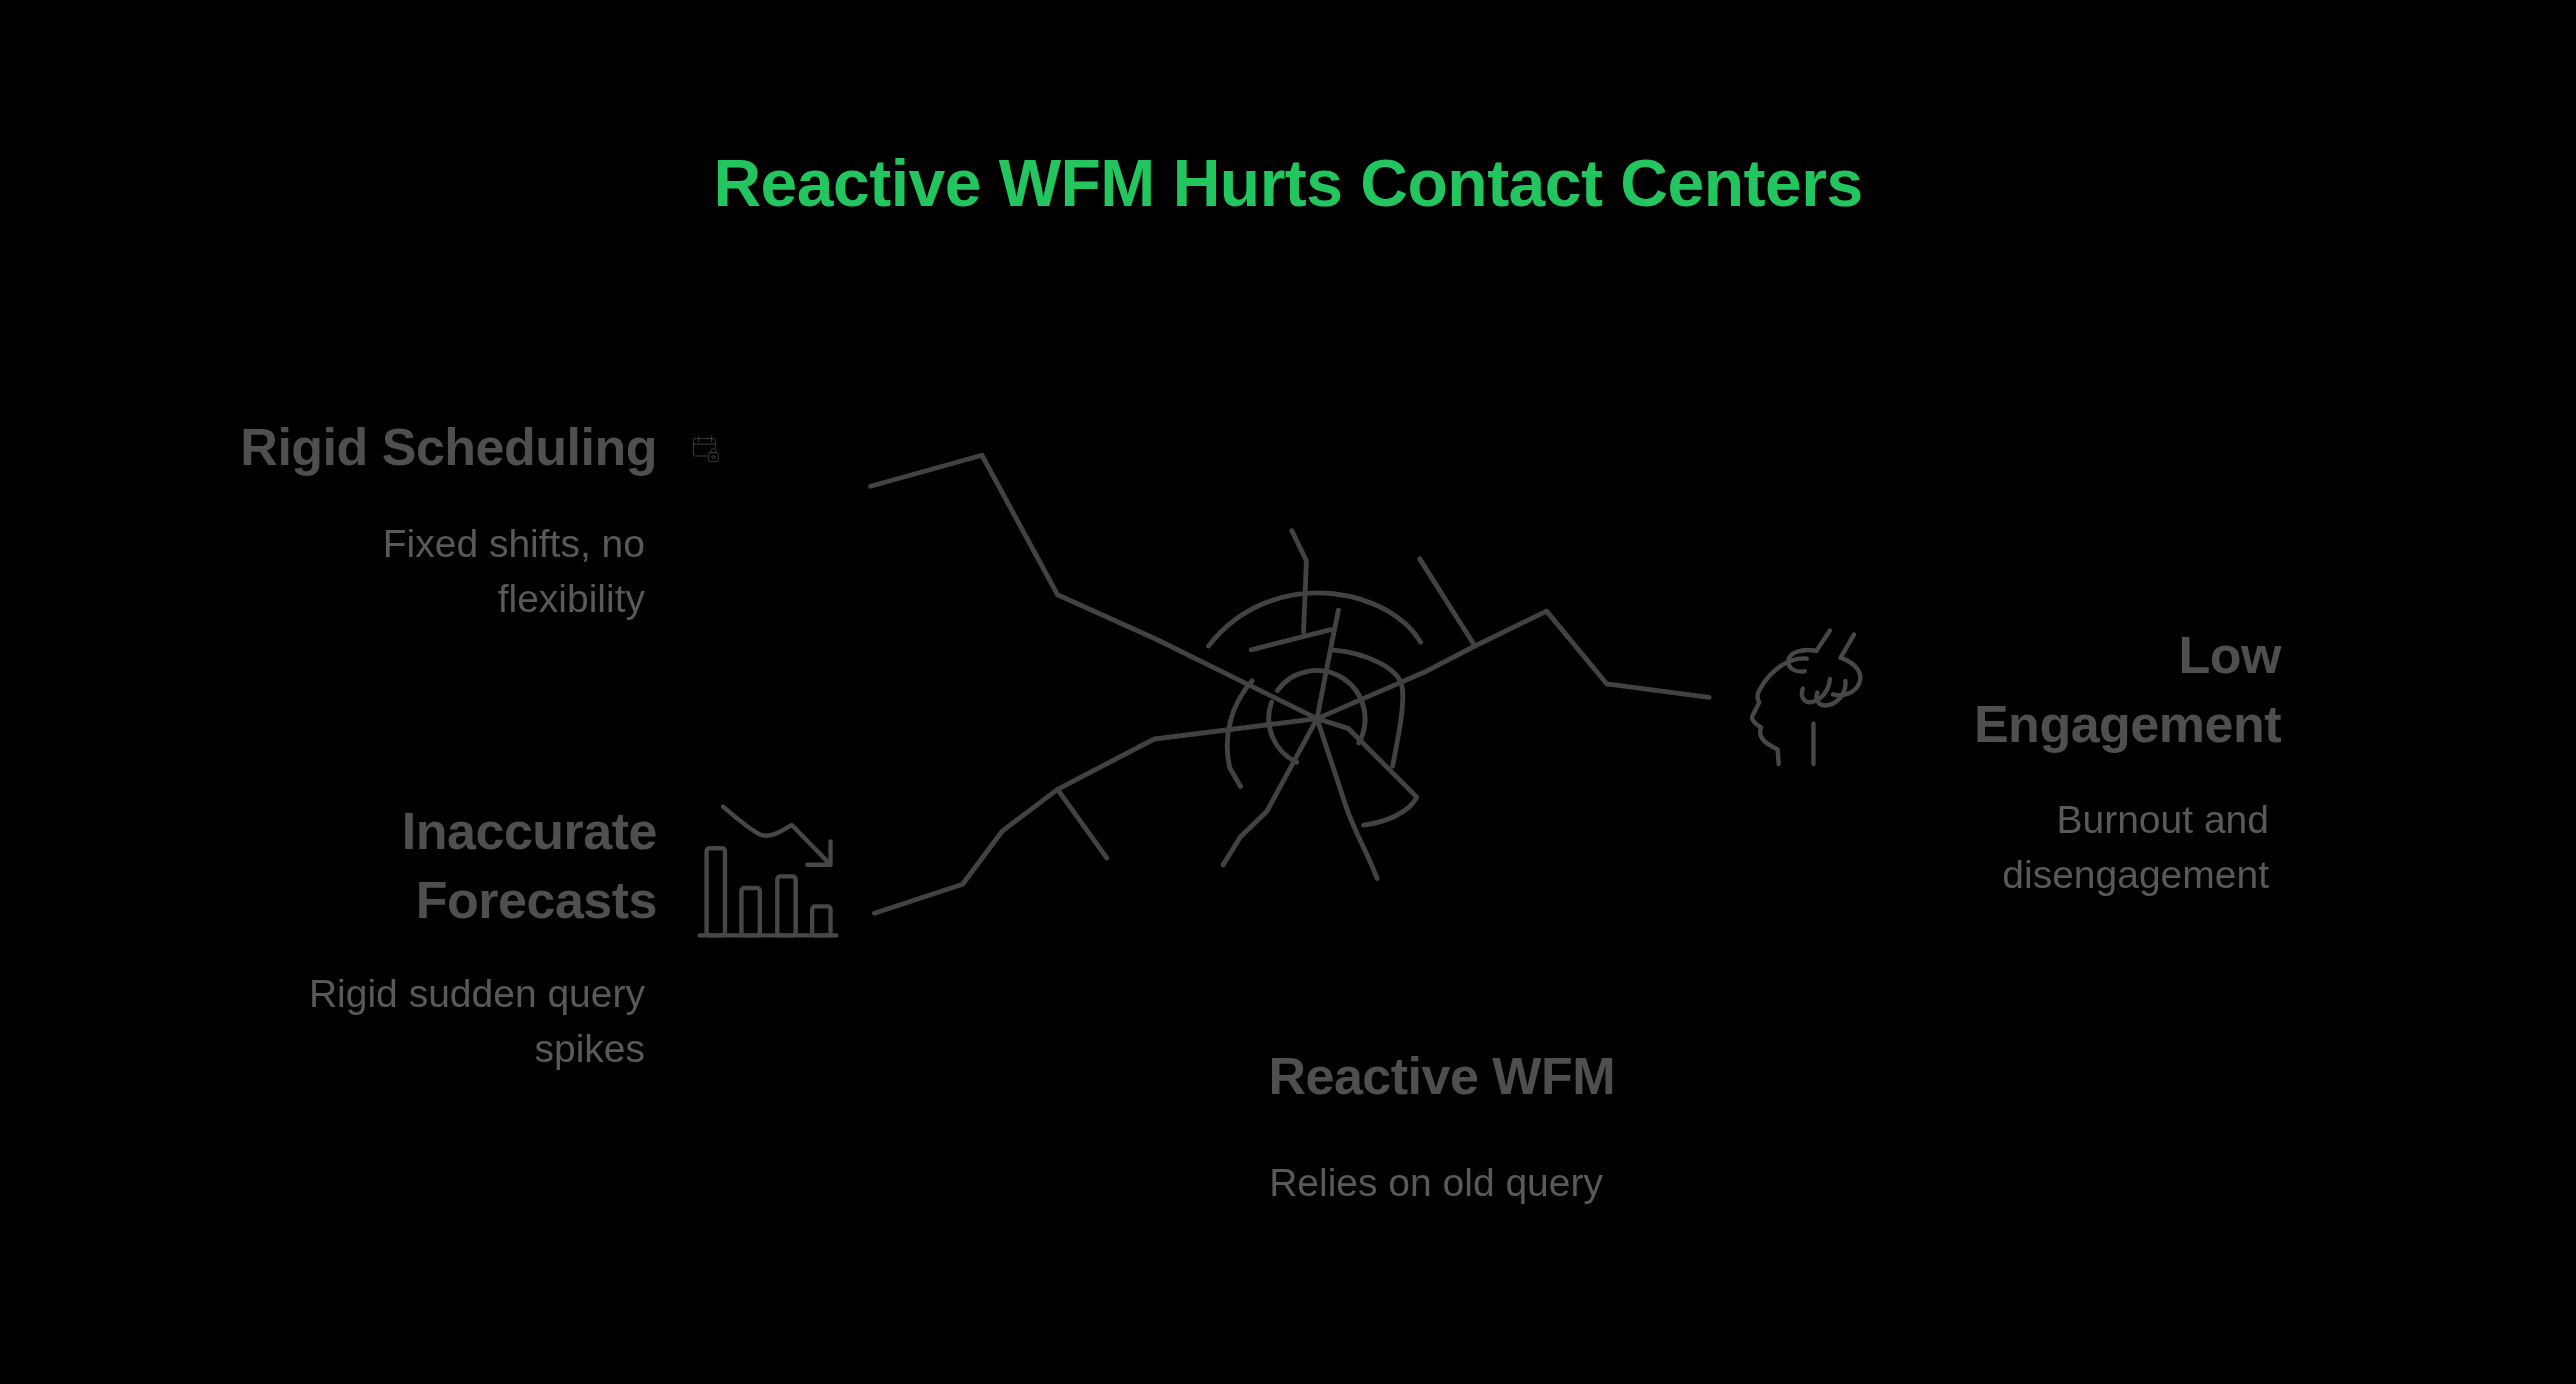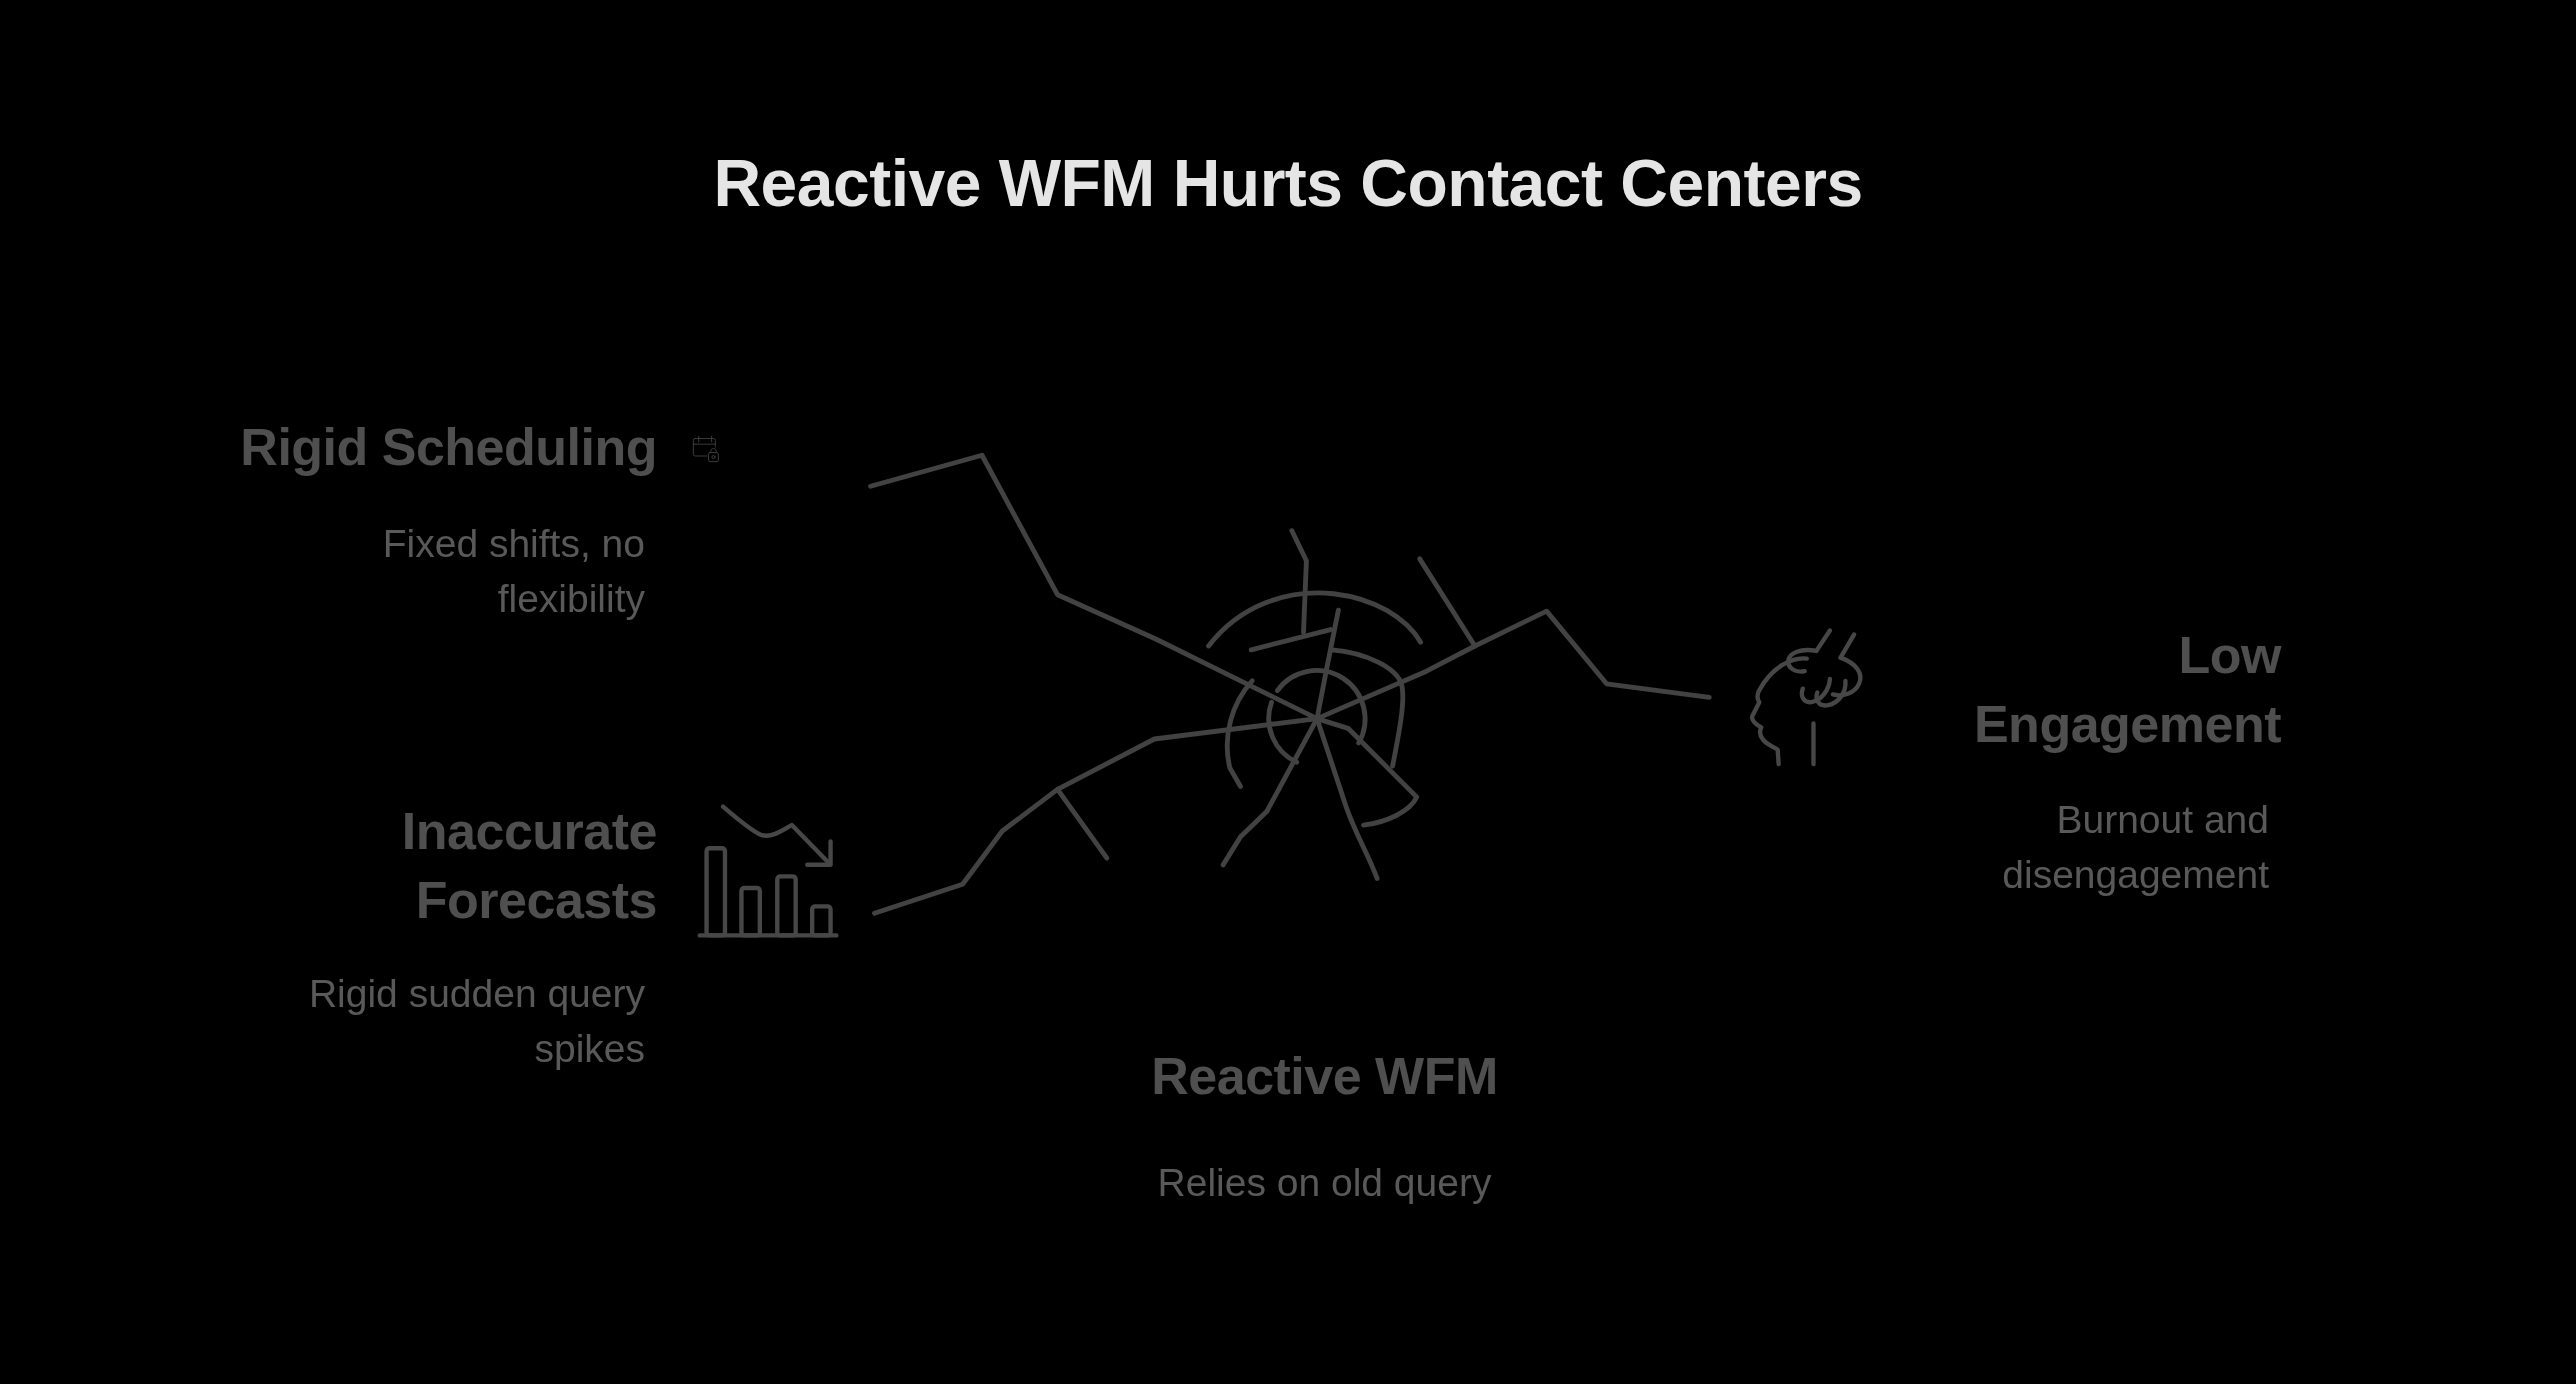--- a/index.html
+++ b/index.html
@@ -19,21 +19,21 @@
     position: absolute;
     top: 144px;
     left: 0;
     width: 2576px;
     margin: 0;
     text-align: center;
     font-size: 66px;
     font-weight: 700;
     letter-spacing: -0.5px;
     line-height: 1.2;
-    color: #e5e5e5;
+    color: #22c55e;
   }
   .web-svg, .icon-svg {
     position: absolute;
     display: block;
   }
   .web-svg { left: 0; top: 0; }
   .node {
     position: absolute;
   }
   .node-heading {
@@ -74,21 +74,21 @@
     left: 1925px;
     width: 356px;
     text-align: right;
   }
   .node-low .node-sub { max-width: 339px; margin-top: 34px; }
   
   .node-reactive {
     top: 1042px;
     left: 1034px;
     width: 581px;
-    text-align: center;
+    text-align: right;
   }
   .node-reactive .node-sub { margin-top: 45px; }
 </style>
 </head>
 <body>
 
 <div class="canvas">
 
   <h1 class="title">Reactive WFM Hurts Contact Centers</h1>
 

